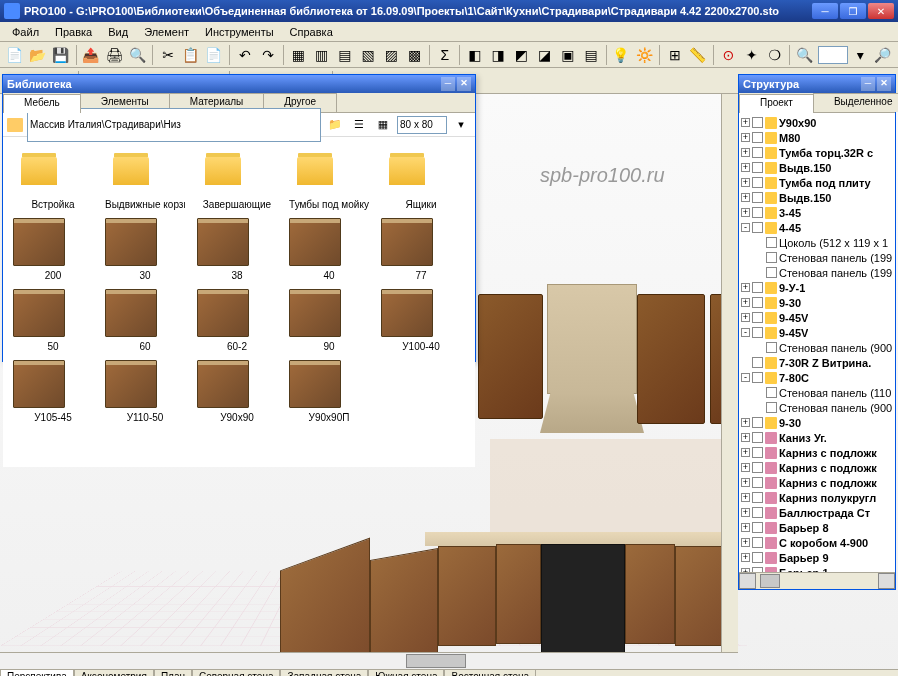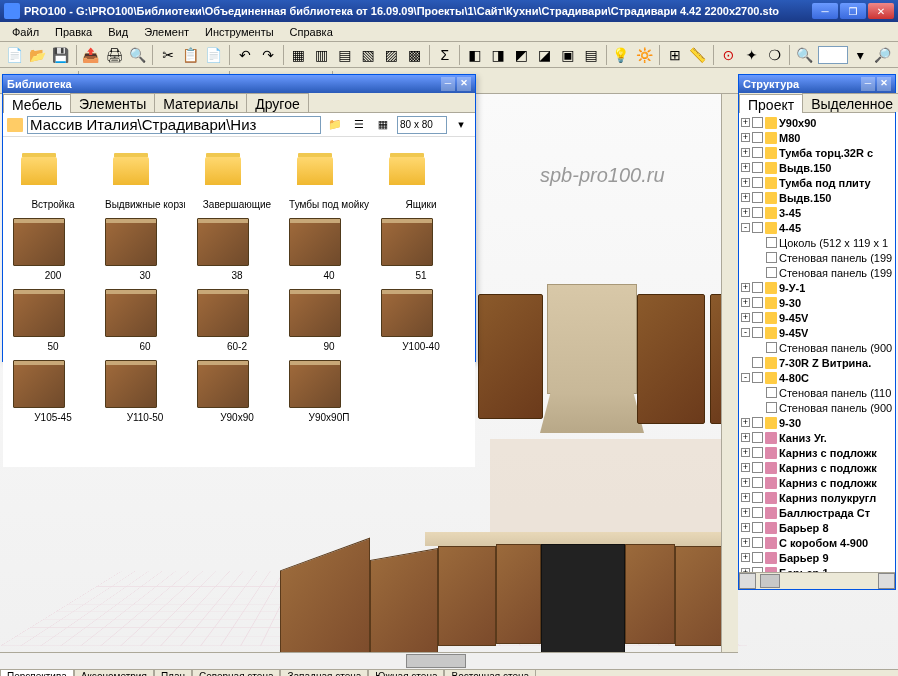--- a/index.html
+++ b/index.html
@@ -55,25 +55,25 @@
 .view-tabs { position: absolute; bottom: 0; left: 0; right: 0; height: 17px; background: #ece9d8; display: flex; border-top: 1px solid #aca899; }
 .view-tab { padding: 1px 6px; border: 1px solid #aca899; border-top: none; background: #ece9d8; font-size: 10px; cursor: pointer; }
 .view-tab.active { background: white; }
 
 
 .library-panel { position: absolute; left: 2px; top: 74px; width: 474px; height: 288px; background: #ece9d8; border: 1px solid #0054e3; box-shadow: 2px 2px 6px rgba(0,0,0,0.2); z-index: 10; }
 .panel-title { height: 18px; background: linear-gradient(#6a9aff,#2a5ab8); color: white; display: flex; align-items: center; padding: 0 4px; font-weight: bold; }
 .panel-title .pt-text { flex: 1; }
 .panel-title .pt-btn { width: 14px; height: 14px; background: rgba(255,255,255,0.3); margin-left: 2px; text-align: center; line-height: 12px; cursor: pointer; font-size: 9px; }
 .panel-tabs { height: 20px; background: #ece9d8; display: flex; border-bottom: 1px solid #aca899; }
-.panel-tab { padding: 2px 8px; border: 1px solid #aca899; border-bottom: none; background: #ece9d8; cursor: pointer; font-size: 14px; margin-right: -1px; }
+.panel-tab { padding: 2px 20px; border: 1px solid #aca899; border-bottom: none; background: #ece9d8; cursor: pointer; font-size: 10px; margin-right: -1px; }
 .panel-tab.active { background: white; position: relative; top: 1px; }
 .path-bar { height: 24px; background: white; display: flex; align-items: center; padding: 2px 4px; gap: 4px; border-bottom: 1px solid #ddd; }
 .path-bar .folder-icon { width: 16px; height: 14px; background: #fc6; border-radius: 1px; }
-.path-bar .path-select { flex: 1; height: 18px; border: 1px solid #7b9ebd; padding: 0 2px; font-size: 15px; }
+.path-bar .path-select { flex: 1; height: 18px; border: 1px solid #7b9ebd; padding: 16px 2px; font-size: 10px; }
 .path-bar .path-btn { width: 20px; height: 20px; display: flex; align-items: center; justify-content: center; cursor: pointer; }
 .path-bar .size-input { width: 50px; height: 18px; border: 1px solid #7b9ebd; padding: 0 2px; font-size: 10px; }
 .lib-grid { background: white; height: 330px; padding: 8px; display: grid; grid-template-columns: repeat(5, 1fr); gap: 4px; align-content: start; overflow: hidden; }
 .lib-item { display: flex; flex-direction: column; gap: 4px; cursor: pointer; padding: 2px; }
 .lib-thumb { width: 52px; height: 48px; display: flex; align-items: center; justify-content: center; }
 .lib-thumb.folder { background: none; }
 .lib-thumb.folder::before { content: ''; width: 36px; height: 28px; background: linear-gradient(#ffd870,#f0b830); border-radius: 2px 2px 0 0; box-shadow: 0 -5px 0 -1px #f0c850; }
 .lib-thumb.cab { background: linear-gradient(135deg,#a06a3b,#704a2b); border: 1px solid #503a1b; border-radius: 1px; position: relative; }
 .lib-thumb.cab::before { content: ''; position: absolute; top: 0; left: 0; right: 0; height: 4px; background: #c8a878; }
 .lib-label { font-size: 10px; text-align: center; white-space: nowrap; overflow: hidden; max-width: 80px; }
@@ -277,21 +277,21 @@
       <div class="lib-item">
         <div class="lib-thumb cab"></div>
         <div class="lib-label">38</div>
       </div>
       <div class="lib-item">
         <div class="lib-thumb cab"></div>
         <div class="lib-label">40</div>
       </div>
       <div class="lib-item">
         <div class="lib-thumb cab"></div>
-        <div class="lib-label">51</div>
+        <div class="lib-label">77</div>
       </div>
       <div class="lib-item">
         <div class="lib-thumb cab"></div>
         <div class="lib-label">50</div>
       </div>
       <div class="lib-item">
         <div class="lib-thumb cab"></div>
         <div class="lib-label">60</div>
       </div>
       <div class="lib-item">
@@ -431,21 +431,21 @@
       <div class="tree-row bold" style="padding-left: 0px;">
         <div class="tree-exp none"> </div>
         <div class="tree-chk"></div>
         <div class="tree-ico y"></div>
         <div class="tree-lbl">7-30R Z Витрина.</div>
       </div>
       <div class="tree-row bold" style="padding-left: 0px;">
         <div class="tree-exp">-</div>
         <div class="tree-chk"></div>
         <div class="tree-ico y"></div>
-        <div class="tree-lbl">4-80C</div>
+        <div class="tree-lbl">7-80C</div>
       </div>
       <div class="tree-row" style="padding-left: 14px;">
         <div class="tree-exp none"> </div>
         <div class="tree-chk"></div>
         <div class="tree-lbl">Стеновая панель  (110</div>
       </div>
       <div class="tree-row" style="padding-left: 14px;">
         <div class="tree-exp none"> </div>
         <div class="tree-chk"></div>
         <div class="tree-lbl">Стеновая панель  (900</div>

